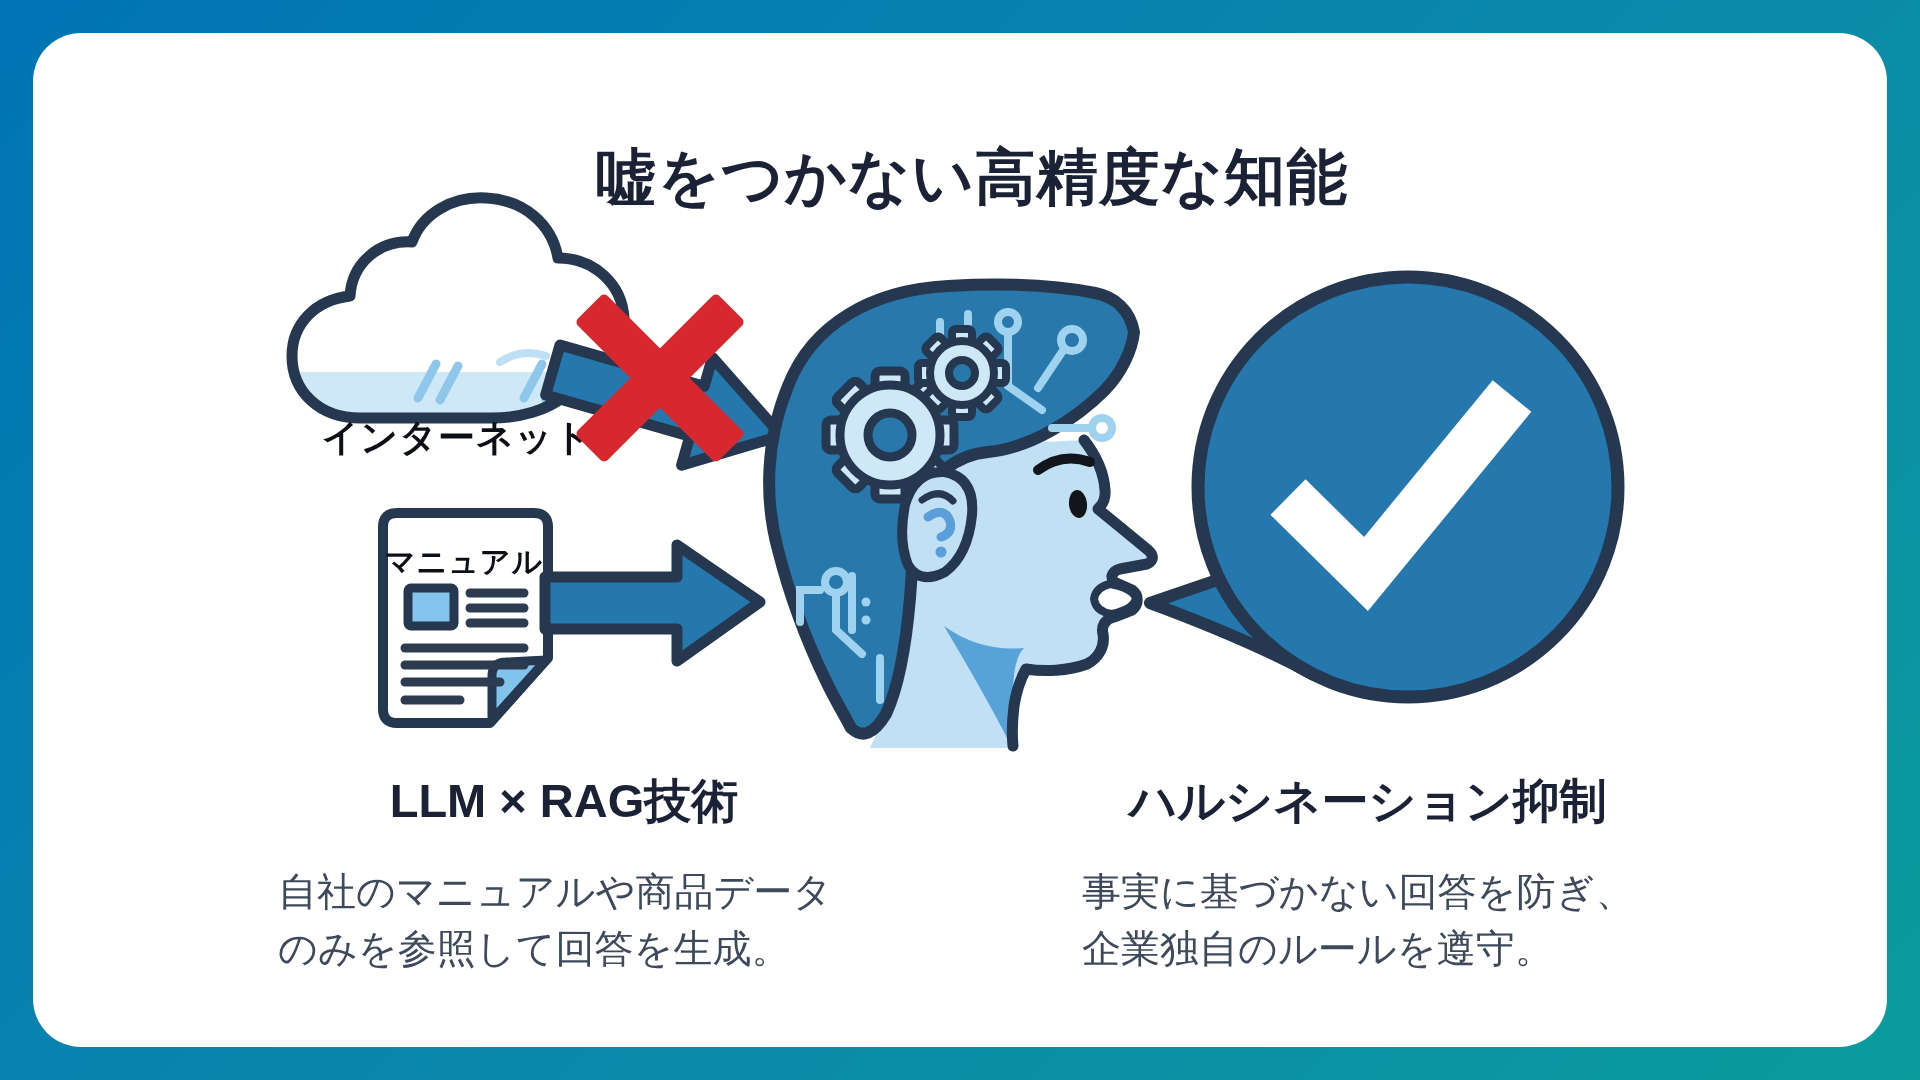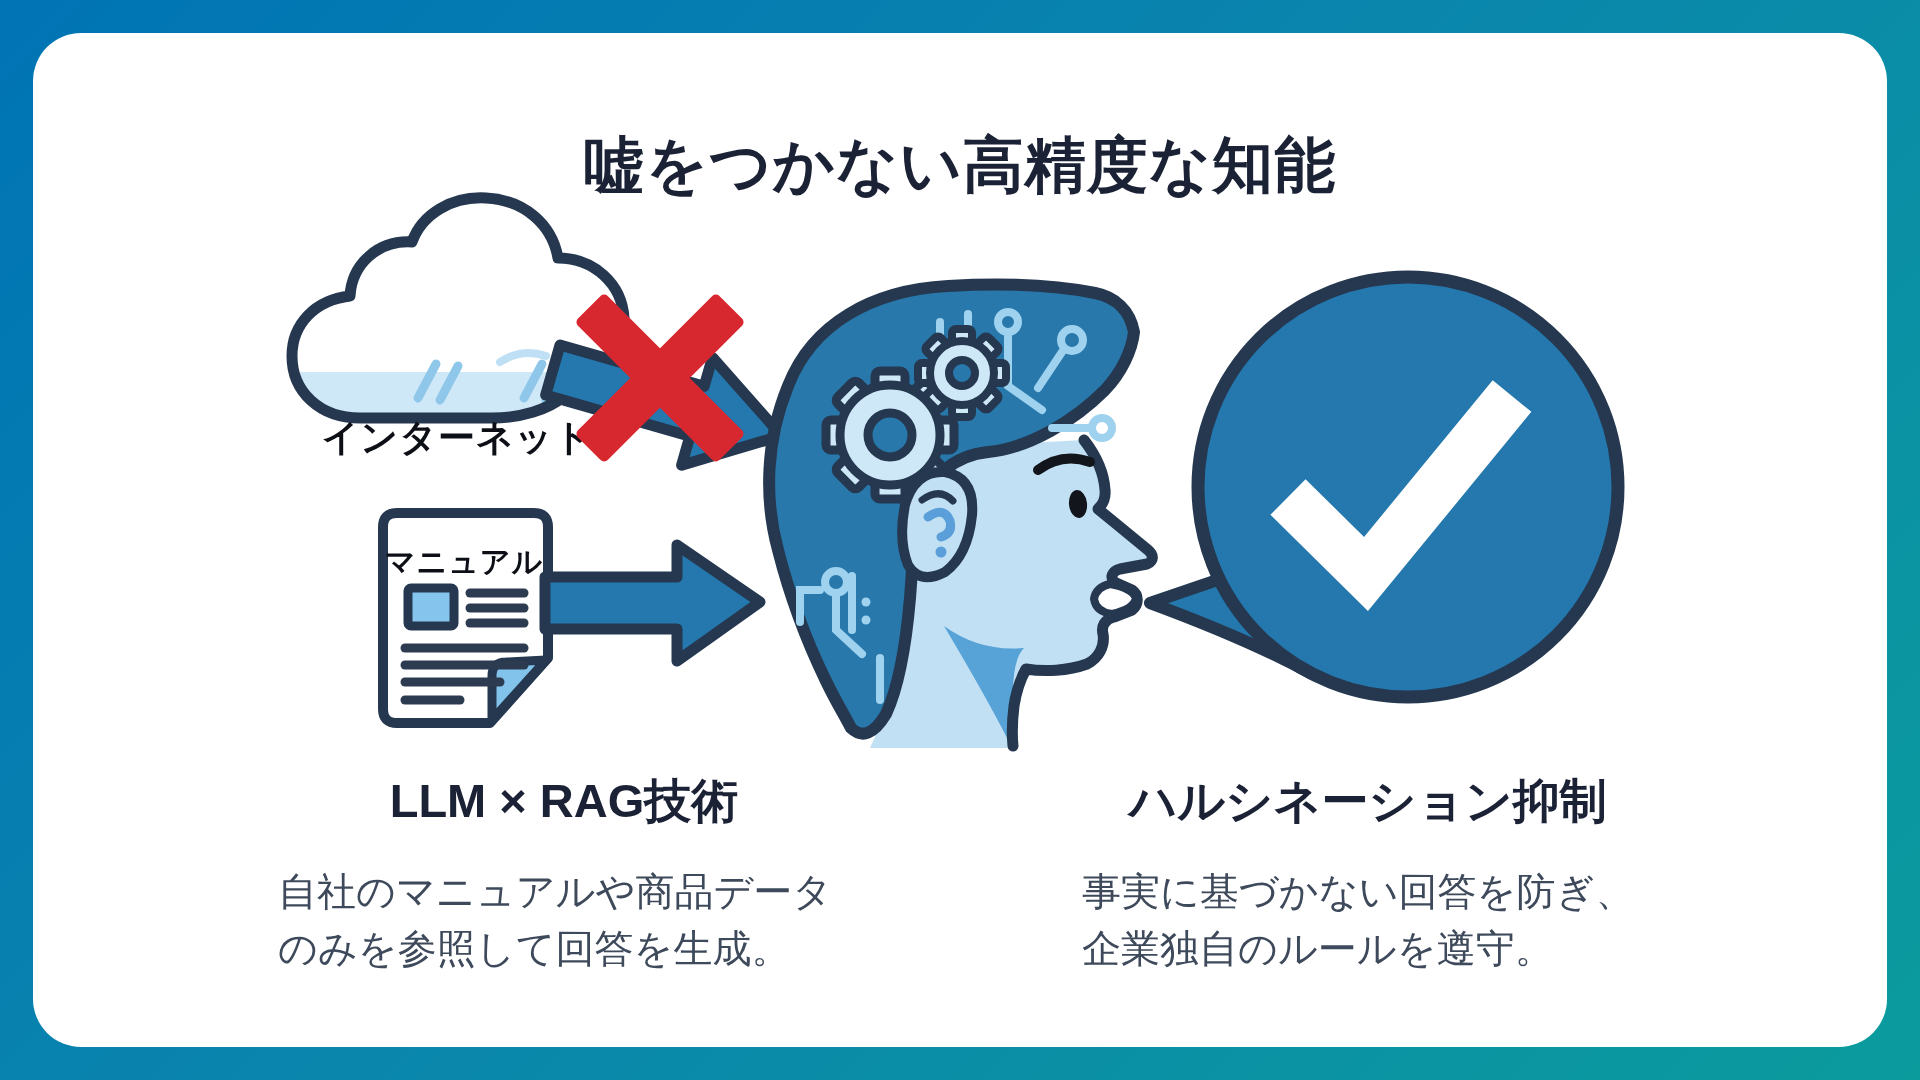--- a/index.html
+++ b/index.html
@@ -10,21 +10,21 @@
   .page{
     position:relative;width:1920px;height:1080px;
     background:linear-gradient(135deg,#0074b5 0%,#0a85ad 45%,#0b9b9d 100%);
   }
   .card{
     position:absolute;left:33px;top:33px;right:33px;bottom:33px;
     background:#ffffff;border-radius:48px;
   }
   .title{
     position:absolute;left:0;top:92px;width:100%;
-    margin:0;text-align:center;
+    margin:12px;text-align:center;
     font-size:61px;font-weight:800;color:#1b2235;letter-spacing:1px;
   }
   .illustration{
     position:absolute;left:0;top:0;width:1920px;height:1080px;
   }
   .feature{position:absolute;width:572px;}
   .feature-left{left:278px;top:770px;}
   .feature-right{left:1082px;top:770px;}
   .feature h2{
     margin:0 0 30px 0;text-align:center;

